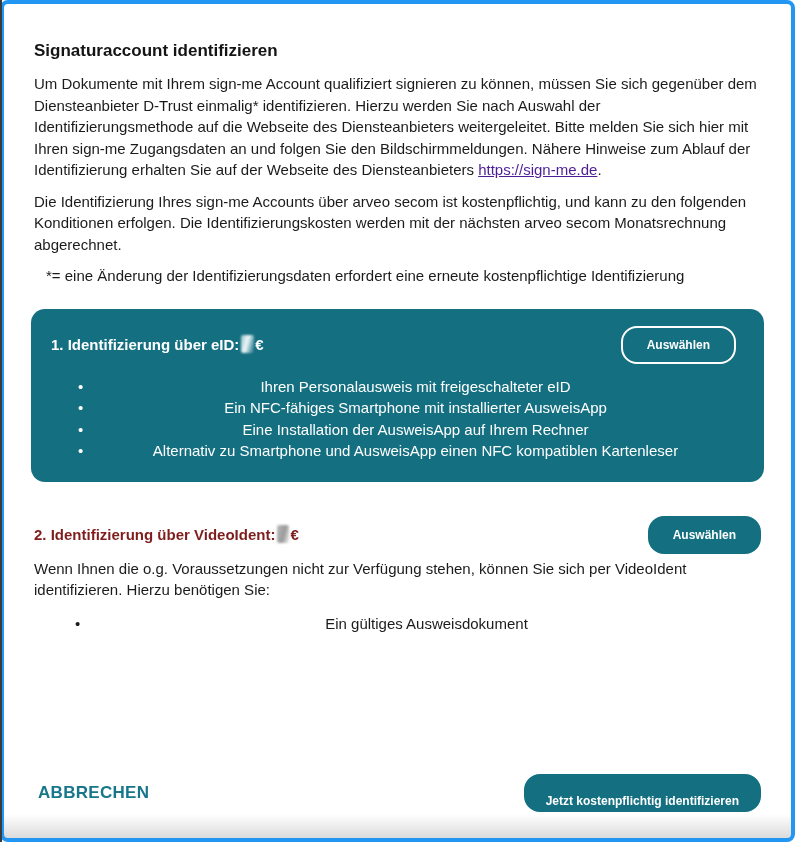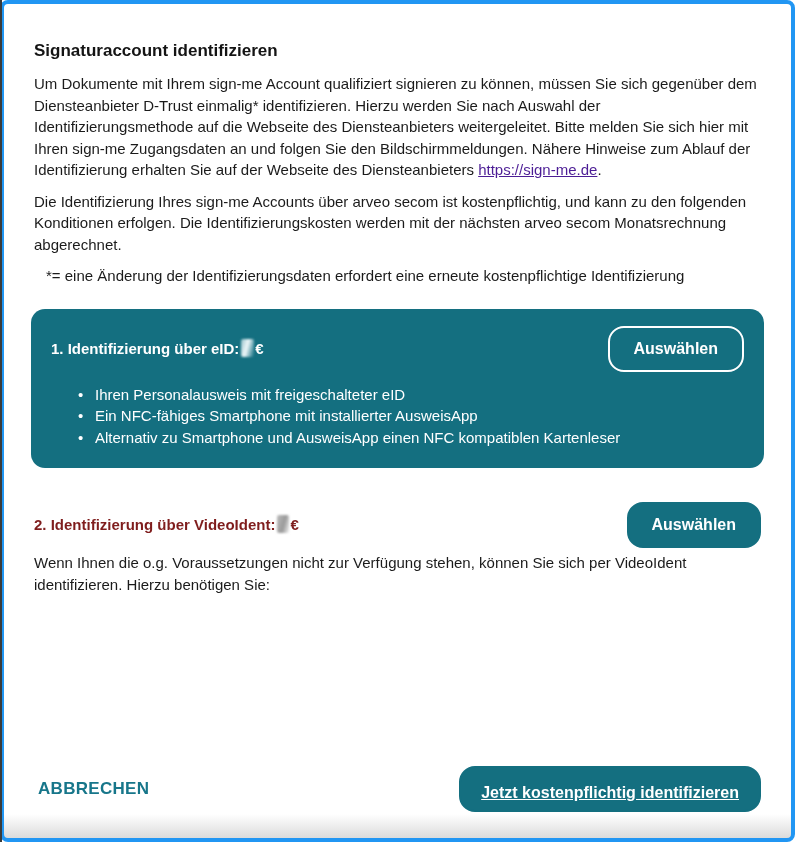--- a/index.html
+++ b/index.html
@@ -51,58 +51,59 @@
     color: #4c1d95;
     text-decoration: underline;
     cursor: pointer;
   }
   
   .card {
     background: #146F80;
     color: #ffffff;
     border-radius: 14px;
     margin: 22px -3px 0 -3px;
-    padding: 17px 20px 20px 20px;
+    padding: 17px 28px 20px 20px;
   }
   .option-row {
     display: flex;
     justify-content: space-between;
     align-items: center;
   }
   .option-heading {
     font-weight: bold;
     font-size: 15px;
   }
   .card .option-desc { margin: 16px 0 0 0; }
   ul.req-list {
     list-style: none;
     margin: 12px 0 0 27px;
     padding: 0;
   }
   ul.req-list li {
     position: relative;
     padding-left: 17px;
+    text-align: center;
   }
   ul.req-list li::before {
     content: "\2022";
     position: absolute;
     left: 0;
   }
   
   .section2 { margin-top: 34px; }
   .section2 .option-heading { color: #7f1d1d; }
   .section2 .option-desc { margin: 4px 0 0 0; }
   .section2 ul.req-list { margin-left: 41px; }
   
   .btn {
     font-family: "Liberation Sans", sans-serif;
-    font-size: 16px;
+    font-size: 12px;
     font-weight: bold;
     border-radius: 16px;
-    height: 46px;
+    height: 38px;
     line-height: 26px;
     cursor: pointer;
     white-space: nowrap;
   }
   .btn-outline {
     background: transparent;
     border: 2px solid #ffffff;
     color: #ffffff;
     padding: 0 24px;
   }
@@ -110,21 +111,20 @@
     background: #146F80;
     border: 2px solid #146F80;
     color: #ffffff;
     padding: 0 23px;
   }
   .btn-confirm {
     background: #146F80;
     border: 2px solid #146F80;
     color: #ffffff;
     padding: 12px 20px;
-    text-decoration: underline;
   }
   
   .redacted {
     display: inline-block;
     width: 13px;
     height: 18px;
     border-radius: 2px;
     vertical-align: -3px;
     margin: 0 1px 0 2px;
     filter: blur(1.3px);
@@ -168,31 +168,33 @@
   <p class="footnote">*= eine Änderung der Identifizierungsdaten erfordert eine erneute kostenpflichtige Identifizierung</p>
 
   <div class="card">
     <div class="option-row">
       <div class="option-heading"><span>1. Identifizierung über eID:</span><span class="redacted redacted-eid"></span><span>€</span></div>
       <button class="btn btn-outline">Auswählen</button>
     </div>
     <ul class="req-list">
       <li>Ihren Personalausweis mit freigeschalteter eID</li>
       <li>Ein NFC-fähiges Smartphone mit installierter AusweisApp</li>
+      <li>Eine Installation der AusweisApp auf Ihrem Rechner</li>
       <li>Alternativ zu Smartphone und AusweisApp einen NFC kompatiblen Kartenleser</li>
     </ul>
   </div>
 
   <div class="section2">
     <div class="option-row">
       <div class="option-heading"><span>2. Identifizierung über VideoIdent:</span><span class="redacted redacted-video"></span><span>€</span></div>
       <button class="btn btn-filled">Auswählen</button>
     </div>
     <p class="option-desc">Wenn Ihnen die o.g. Voraussetzungen nicht zur Verfügung stehen, können Sie sich per VideoIdent identifizieren. Hierzu benötigen Sie:</p>
     <ul class="req-list">
+      <li>Ein gültiges Ausweisdokument</li>
     </ul>
   </div>
 
   <div class="footer">
     <span class="cancel-link">ABBRECHEN</span>
     <button class="btn btn-confirm">Jetzt kostenpflichtig identifizieren</button>
   </div>
 
 </div>
 

